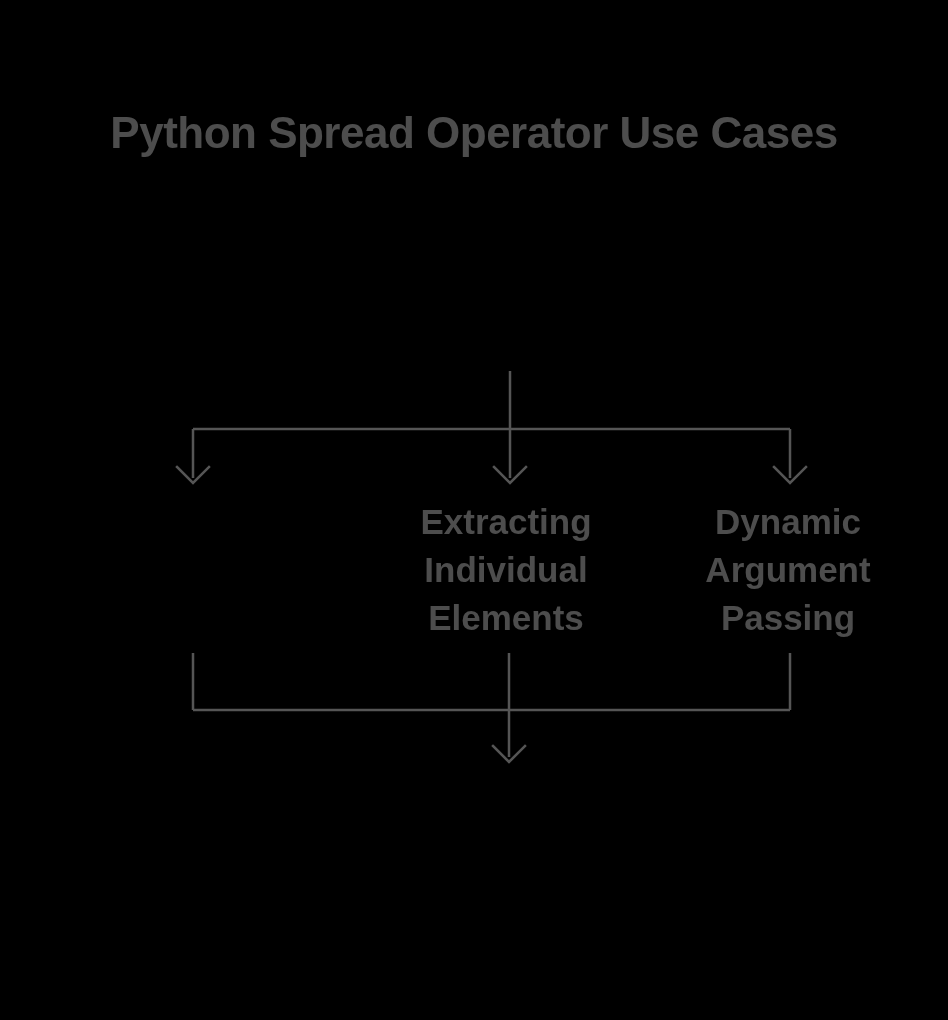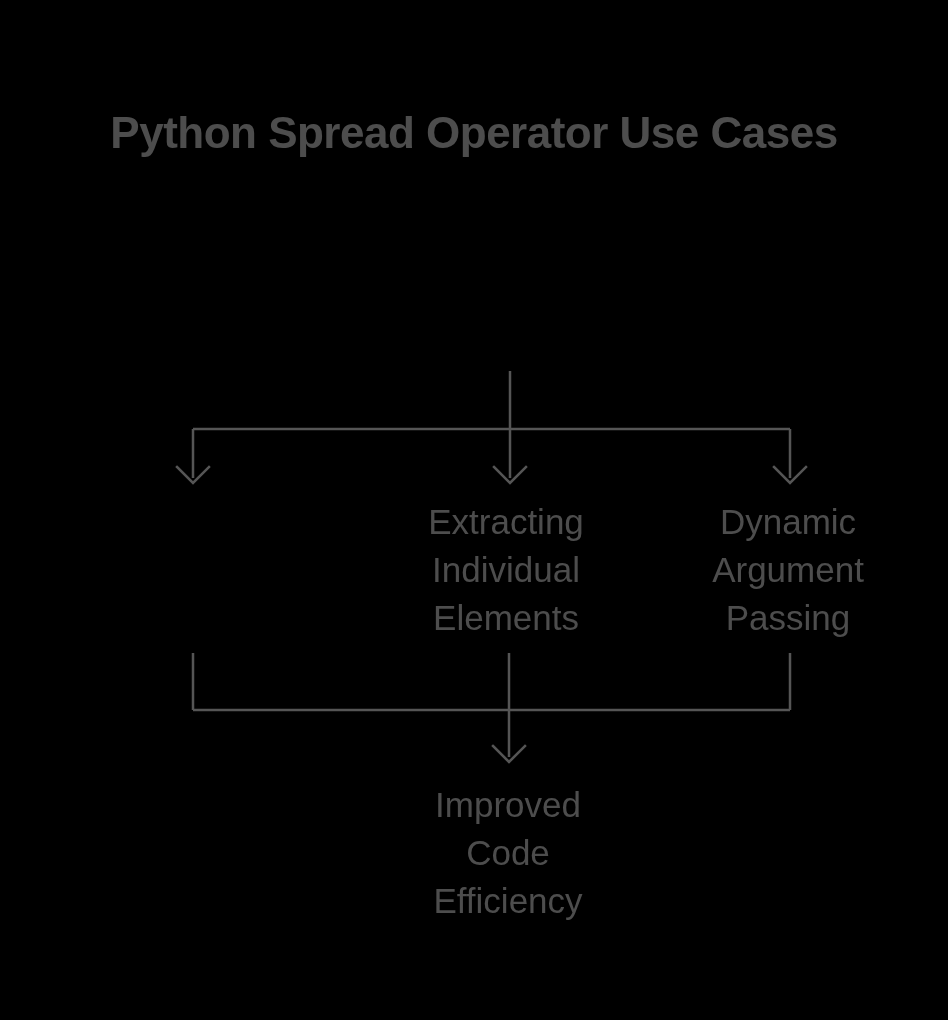--- a/index.html
+++ b/index.html
@@ -15,22 +15,22 @@
     text-align:center; font-size:44px; line-height:52px; font-weight:bold;
     letter-spacing:-0.5px; color:var(--text);
   }
   .node {
     position:absolute; transform:translateX(-50%);
     text-align:center; font-size:35px; line-height:48px;
     color:var(--text); white-space:pre-line;
   }
   .node-root   { left:510px; top:268px; }
   .node-left   { left:190px; top:498px; }
-  .node-middle { left:506px; top:498px; }
-  .node-right  { left:788px; top:498px; }
+  .node-middle { left:506px; top:498px;font-weight:bold; }
+  .node-right  { left:788px; top:498px;font-weight:bold; }
   .node-bottom { left:508px; top:781px; }
   svg.connectors { position:absolute; left:0; top:0; width:948px; height:1020px; }
   svg.connectors path, svg.connectors polyline {
     stroke:var(--line); stroke-width:2.5; fill:none; stroke-linejoin:miter;
   }
   svg.connectors polyline { stroke-linecap:square; }
 </style>
 </head>
 <body>
 
@@ -54,17 +54,14 @@
     <path d="M509,653 V757"></path>
     <polyline points="493,746 509,762 525,746"></polyline>
   </svg>
 
   <div class="node node-middle">Extracting
 Individual
 Elements</div>
   <div class="node node-right">Dynamic
 Argument
 Passing</div>
-  <div class="node node-bottom">Improved
-Code
-Efficiency</div>
 
 </div>
 
 </body></html>

